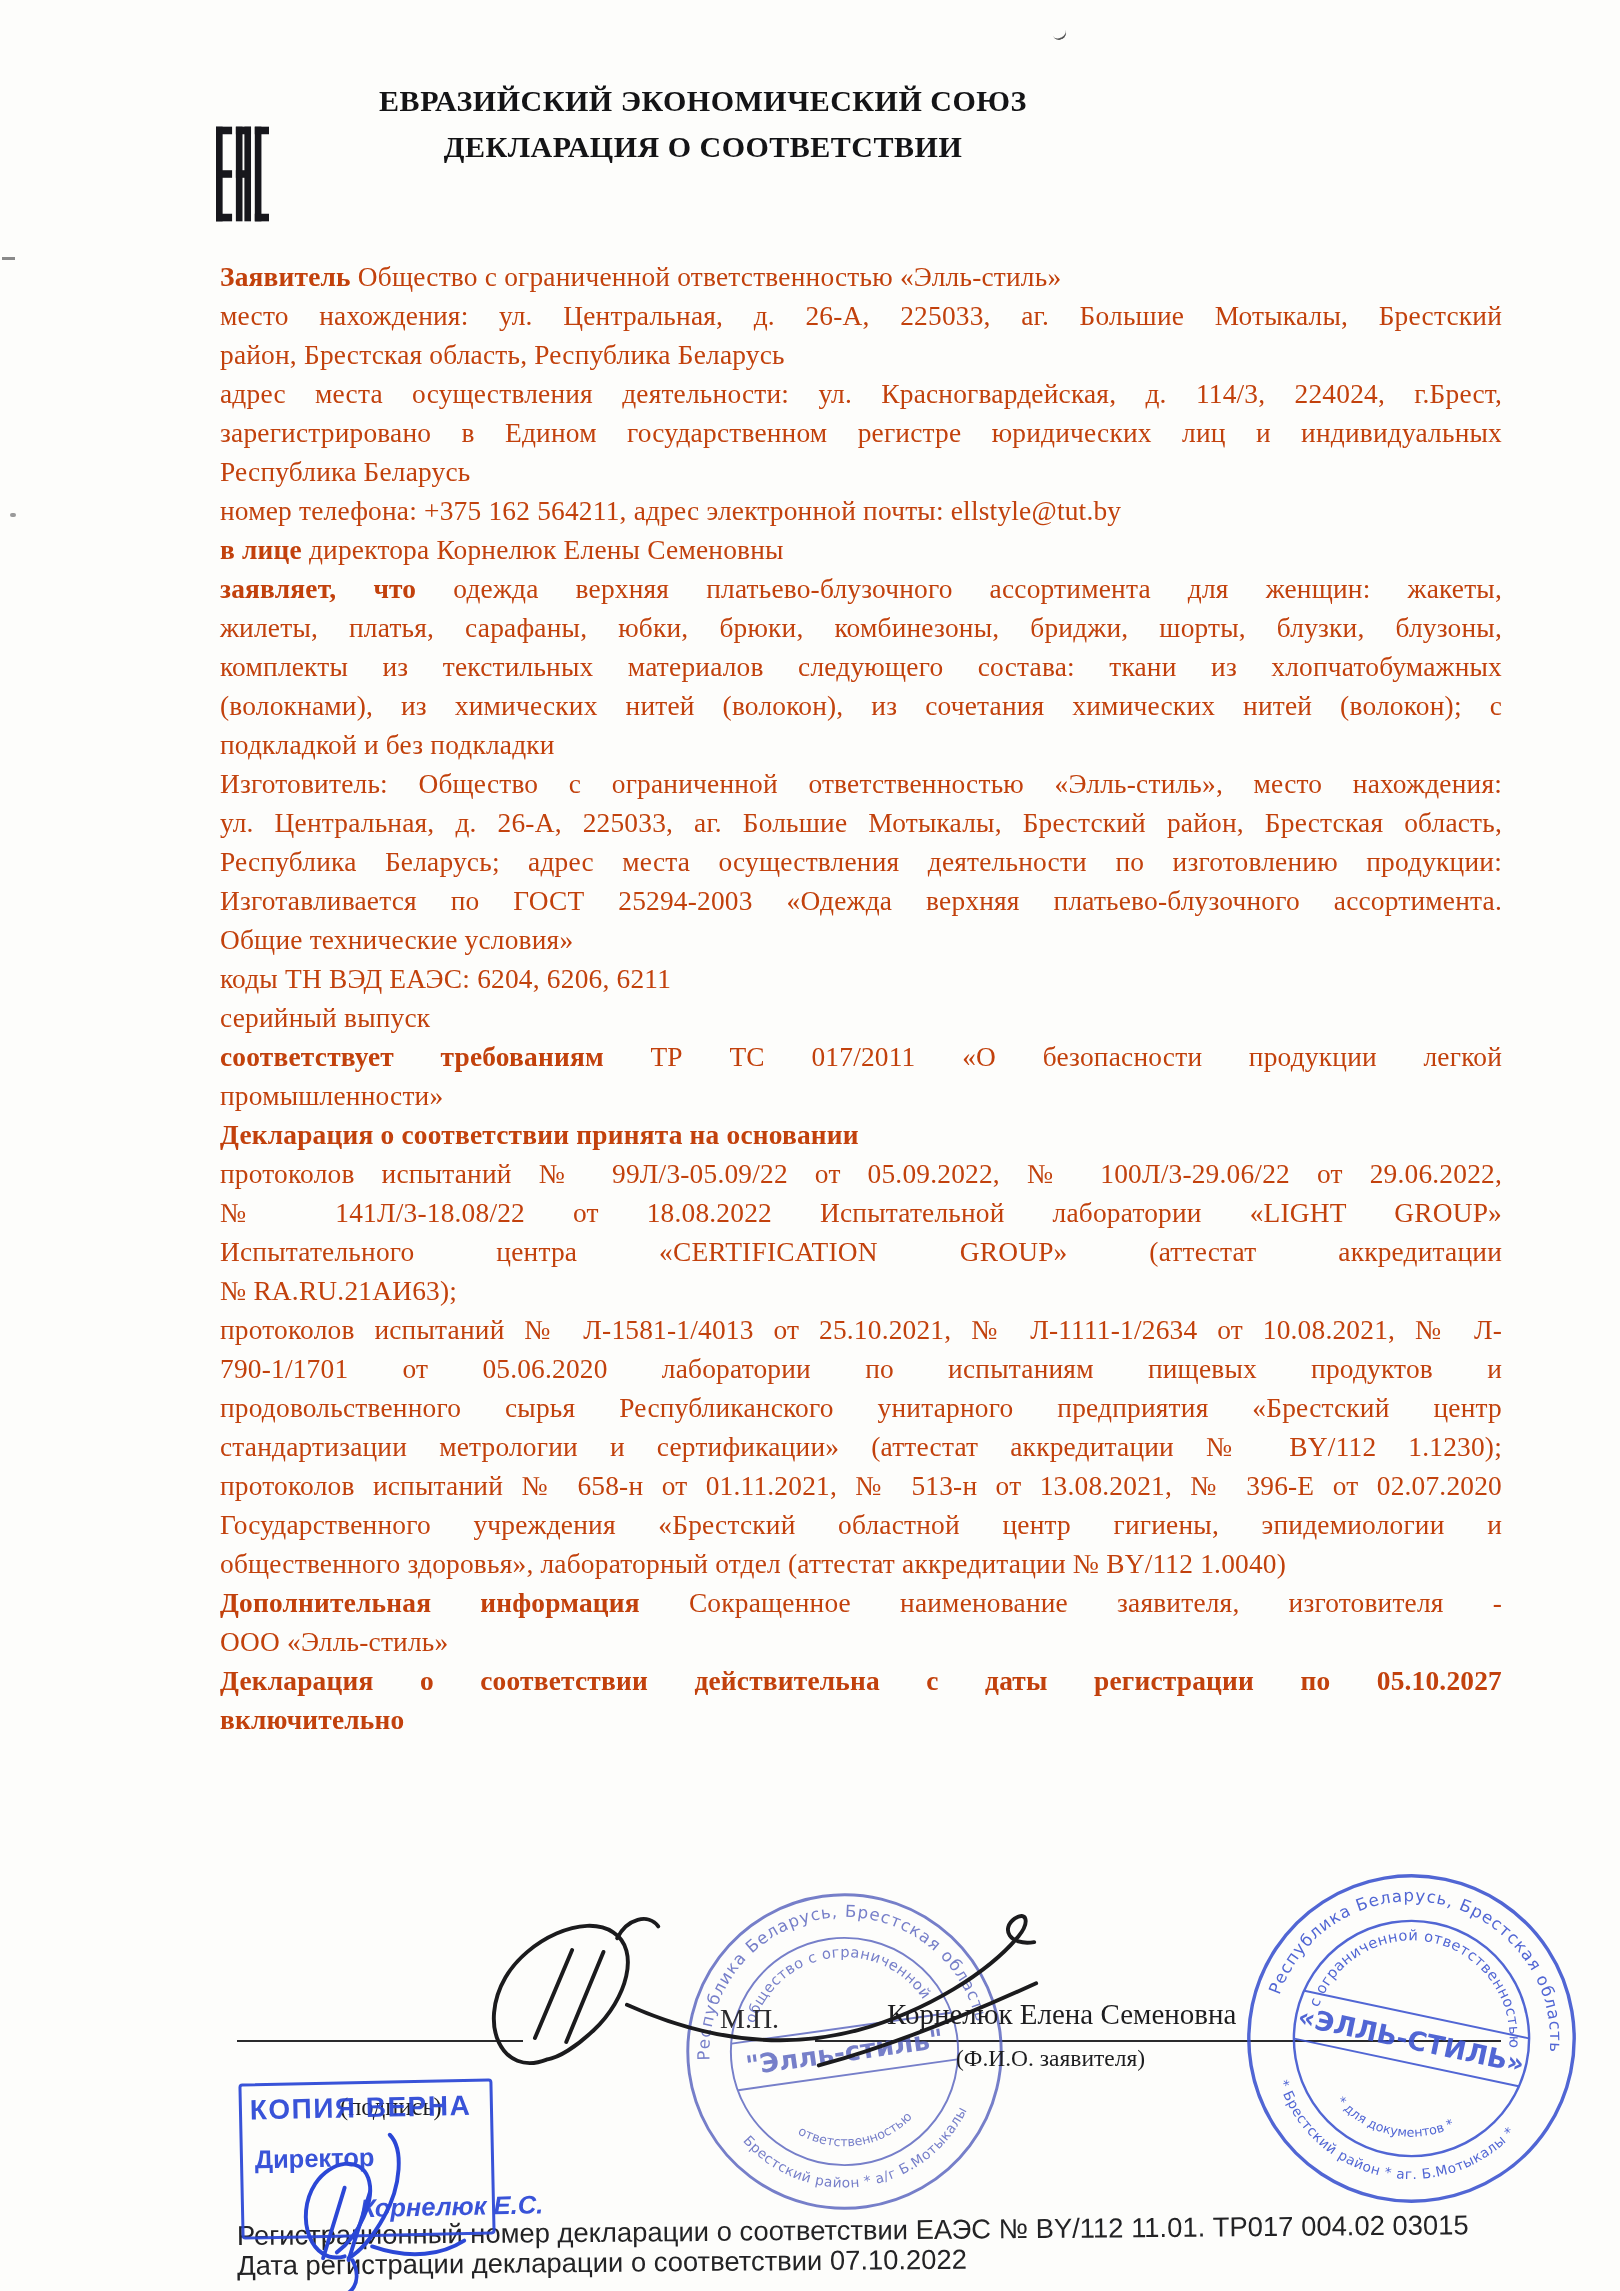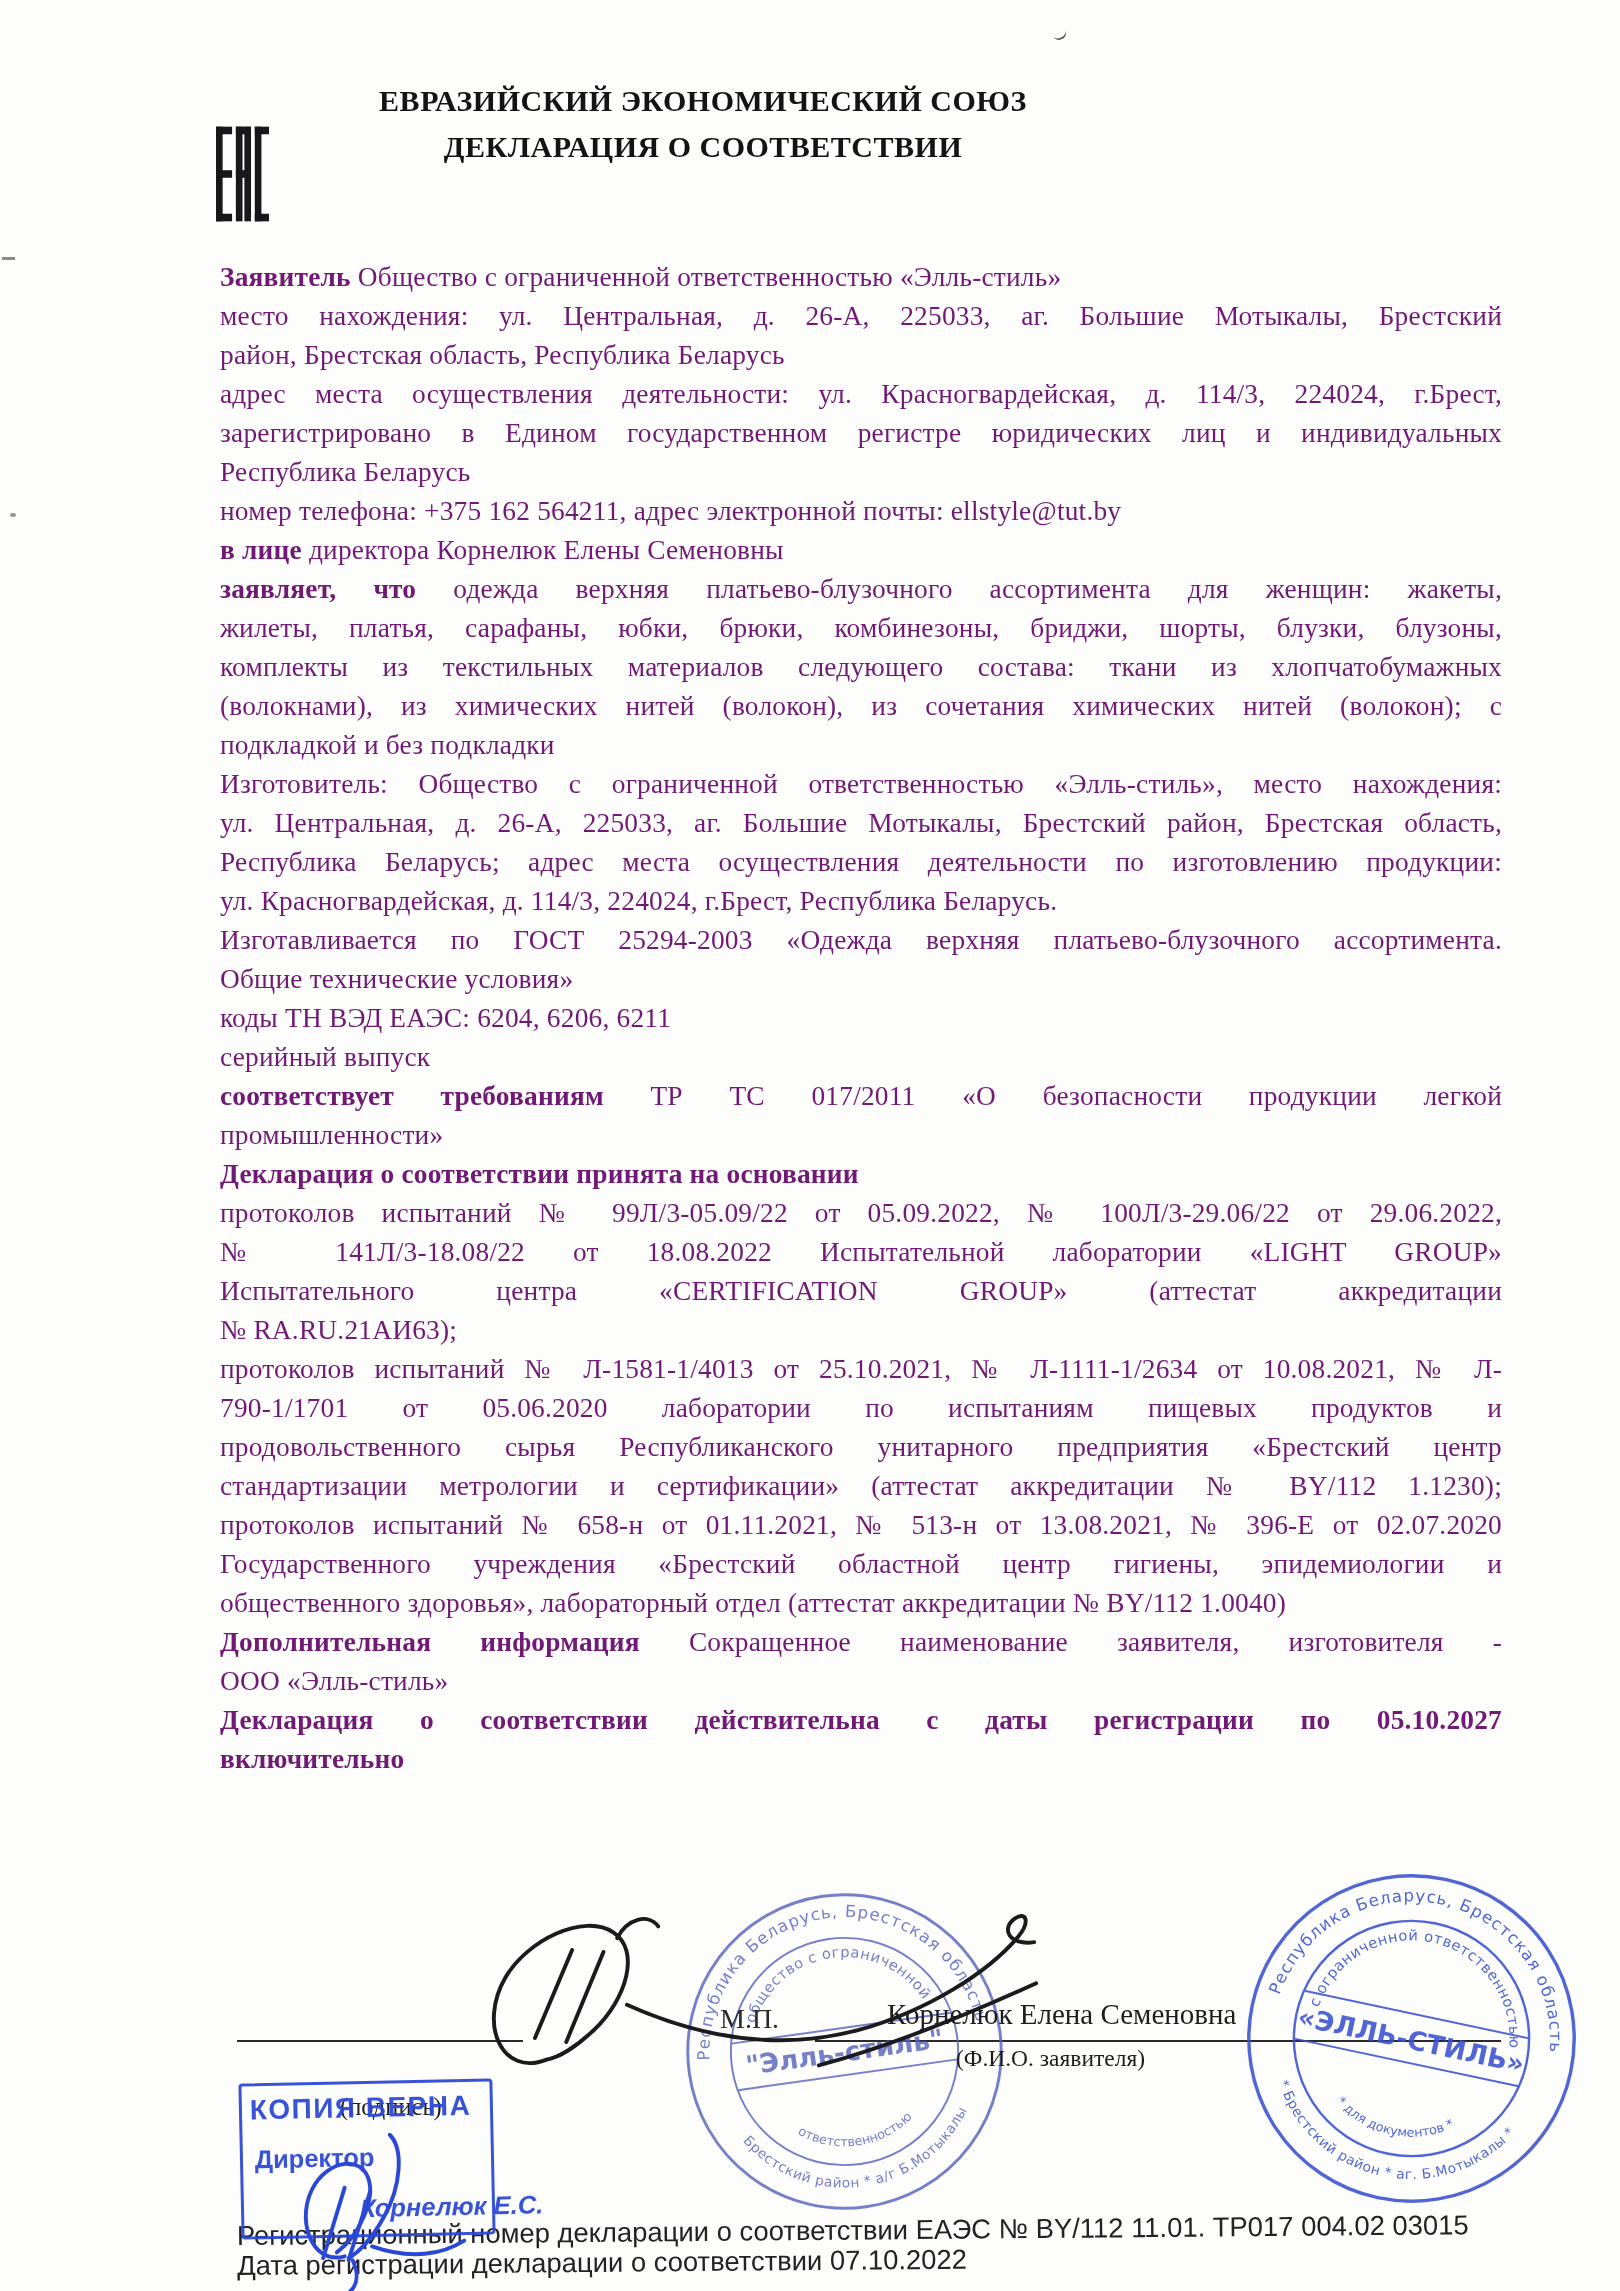--- a/index.html
+++ b/index.html
@@ -5,21 +5,21 @@
   html,body{margin:0;padding:0;background:#e8e8e8;}
   .page{position:relative;width:1620px;height:2292px;background:#fdfdfb;overflow:hidden;
         font-family:"Liberation Serif","DejaVu Serif",serif;color:#1d1d1f;}
   
   .eac{position:absolute;left:216px;top:125px;width:53px;height:98px;}
   
   .title{position:absolute;left:220px;top:78px;width:966px;text-align:center;
          font-weight:bold;font-size:30px;line-height:46px;letter-spacing:0.5px;color:#141416;}
   
   .doc-body{position:absolute;left:220px;top:258px;width:1282px;font-size:27.4px;
-            letter-spacing:0.2px;color:#701a75;}
+            letter-spacing:0.2px;color:#c2410c;}
   .line{height:39px;line-height:39px;white-space:nowrap;text-align:justify;}
   .line.j{text-align-last:justify;}
   .line .b{font-weight:bold;}
   
   .sig-line{position:absolute;border-top:2.5px solid #2a2a2c;}
   .cap{position:absolute;font-size:24.5px;color:#1d1d1f;margin-top:44px;}
   .mp{position:absolute;left:720px;top:2003px;font-size:28px;color:#2a2a2c;z-index:6;}
   .fio-name{position:absolute;left:887px;top:1998px;font-size:29px;color:#1d1d1f;z-index:6;}
   .fio-cap{position:absolute;left:956px;top:2045px;font-size:23.5px;z-index:6;}
   svg.inksig{position:absolute;z-index:7;}
@@ -87,21 +87,20 @@
       <div class="line"><span>номер телефона: +375 162 564211, адрес электронной почты: ellstyle@tut.by</span></div>
       <div class="line"><span class="b">в лице</span><span> директора Корнелюк Елены Семеновны</span></div>
       <div class="line j"><span class="b">заявляет, что</span><span> одежда верхняя платьево-блузочного ассортимента для женщин: жакеты,</span></div>
       <div class="line j"><span>жилеты, платья, сарафаны, юбки, брюки, комбинезоны, бриджи, шорты, блузки, блузоны,</span></div>
       <div class="line j"><span>комплекты из текстильных материалов следующего состава: ткани из хлопчатобумажных</span></div>
       <div class="line j"><span>(волокнами), из химических нитей (волокон), из сочетания химических нитей (волокон); с</span></div>
       <div class="line"><span>подкладкой и без подкладки</span></div>
       <div class="line j"><span>Изготовитель: Общество с ограниченной ответственностью «Элль-стиль», место нахождения:</span></div>
       <div class="line j"><span>ул. Центральная, д. 26-А, 225033, аг. Большие Мотыкалы, Брестский район, Брестская область,</span></div>
       <div class="line j"><span>Республика Беларусь; адрес места осуществления деятельности по изготовлению продукции:</span></div>
-      <div class="line"><span>ул. Красногвардейская, д. 114/3, 224024, г.Брест, Республика Беларусь.</span></div>
       <div class="line j"><span>Изготавливается по ГОСТ 25294-2003 «Одежда верхняя платьево-блузочного ассортимента.</span></div>
       <div class="line"><span>Общие технические условия»</span></div>
       <div class="line"><span>коды ТН ВЭД ЕАЭС: 6204, 6206, 6211</span></div>
       <div class="line"><span>серийный выпуск</span></div>
       <div class="line j"><span class="b">соответствует требованиям</span><span> ТР ТС 017/2011 «О безопасности продукции легкой</span></div>
       <div class="line"><span>промышленности»</span></div>
       <div class="line"><span class="b">Декларация о соответствии принята на основании</span></div>
       <div class="line j"><span>протоколов испытаний № 99Л/3-05.09/22 от 05.09.2022, № 100Л/3-29.06/22 от 29.06.2022,</span></div>
       <div class="line j"><span>№ 141Л/3-18.08/22 от 18.08.2022 Испытательной лаборатории «LIGHT GROUP»</span></div>
       <div class="line j"><span>Испытательного центра «CERTIFICATION GROUP» (аттестат аккредитации</span></div>

